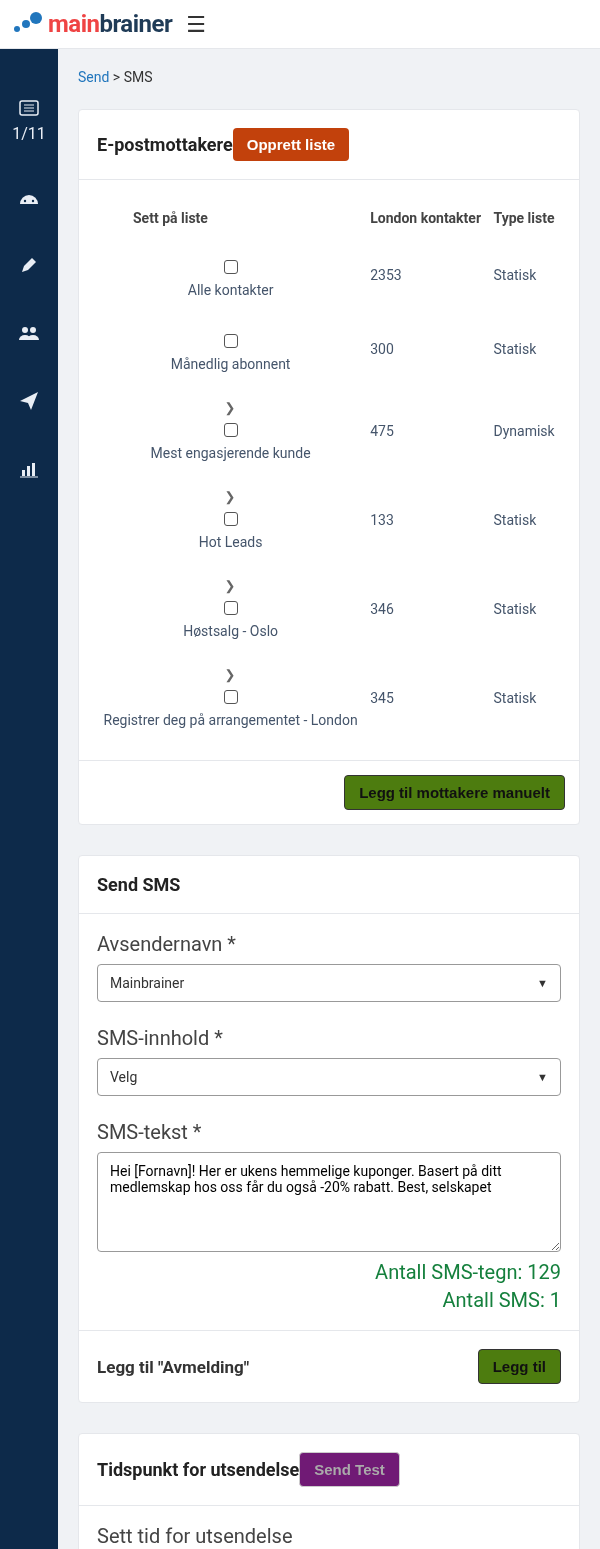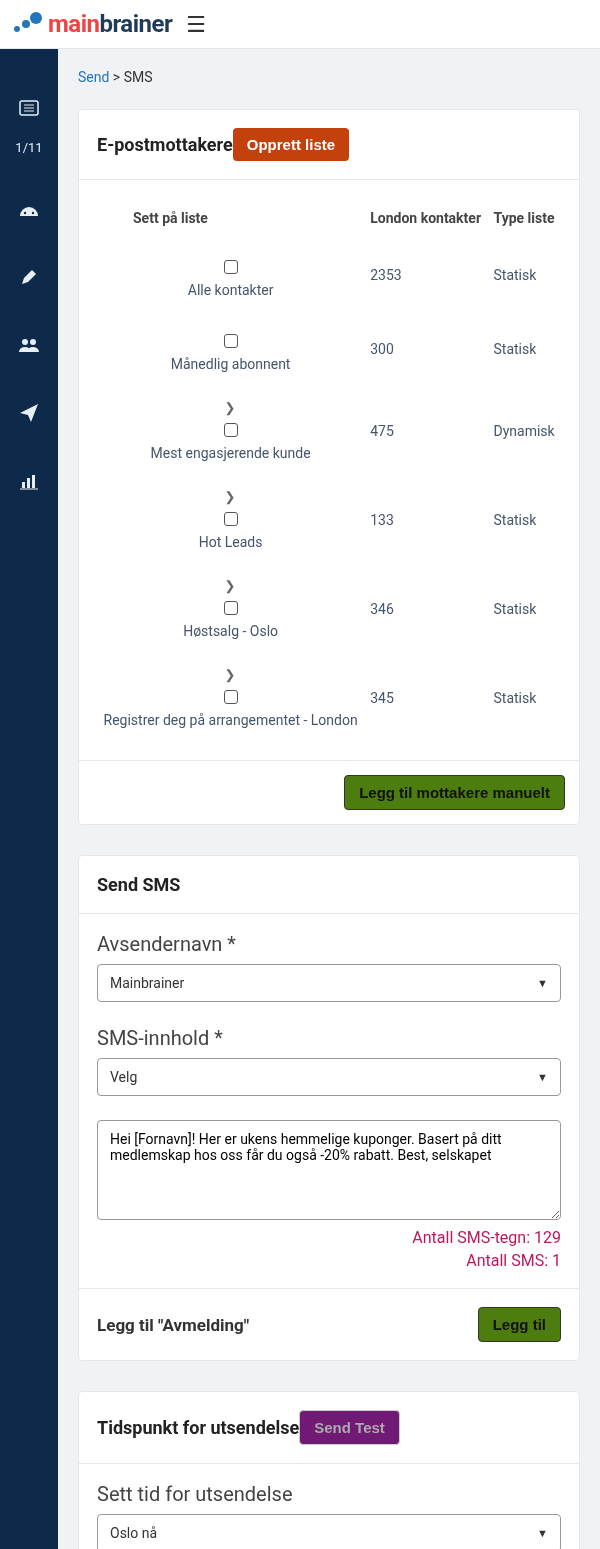--- a/index.html
+++ b/index.html
@@ -43,21 +43,21 @@
       background: #0d2a4a;
       color: #fff;
       display: flex;
       flex-direction: column;
       align-items: center;
       padding-top: 50px;
       gap: 46px;
       min-height: 1491px;
     }
     .sidebar-item { color: #e9eef5; font-size: 18px; text-align: center; }
-    .sidebar-item .count { font-size: 13px; margin-top: 20px; }
+    .sidebar-item .count { font-size: 16px; margin-top: 4px; }
 
     .content {
       flex: 1;
       padding: 20px;
     }
     .breadcrumb { font-size: 14px; margin-bottom: 24px; }
     .breadcrumb a { color: #2176bd; text-decoration: none; }
 
     .card {
       background: #fff;
@@ -146,21 +146,21 @@
     .textarea {
       width: 100%;
       border: 1px solid #999;
       border-radius: 4px;
       padding: 10px 12px;
       font-size: 14px;
       min-height: 100px;
       resize: vertical;
       font-family: inherit;
     }
-    .counts { text-align: right; color: #be185d; font-size: 16px; }
+    .counts { text-align: right; color: #15803d; font-size: 20px; }
     .counts div { margin-top: 4px; }
 
     .sub-section {
       border-top: 1px solid #e5e7eb;
       padding: 18px;
       display: flex;
       justify-content: space-between;
       align-items: center;
     }
     .sub-section h3 { font-size: 17px; font-weight: 700; }
@@ -340,20 +340,21 @@
 
         <div class="form-group">
           <label class="form-label">SMS-innhold *</label>
           <div class="select">
             <span>Velg</span>
             <span class="caret-down">▼</span>
           </div>
         </div>
 
         <div class="form-group" style="margin-bottom:0">
+          <label class="form-label">SMS-tekst *</label>
           <textarea class="textarea" style="">Hei [Fornavn]! Her er ukens hemmelige kuponger. Basert på ditt medlemskap hos oss får du også -20% rabatt. Best, selskapet</textarea>
           <div class="counts">
             <div>Antall SMS-tegn: 129</div>
             <div>Antall SMS: 1</div>
           </div>
         </div>
       </div>
 
       <div class="sub-section">
         <h3>Legg til "Avmelding"</h3>

